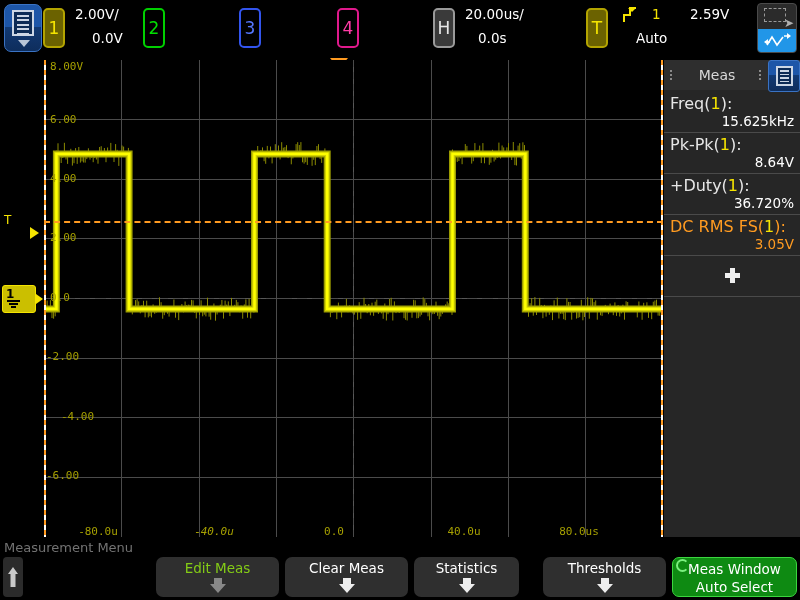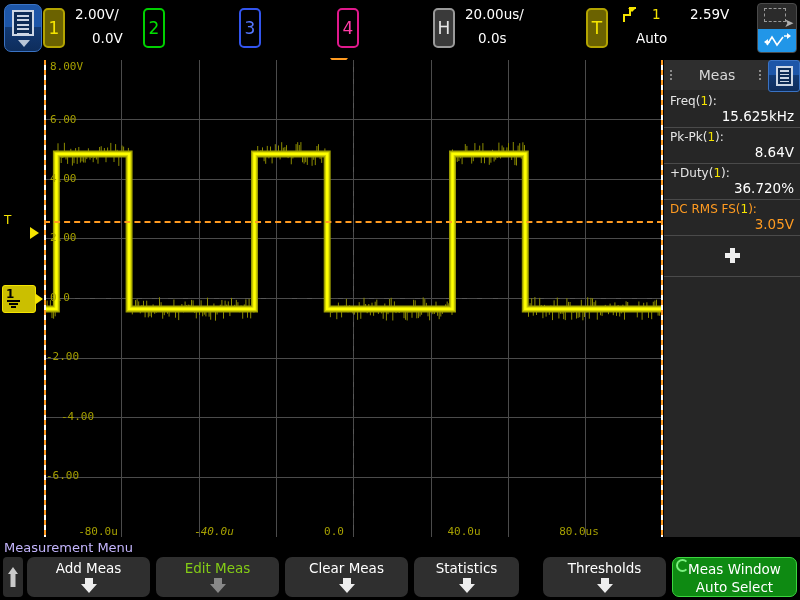--- a/index.html
+++ b/index.html
@@ -245,21 +245,21 @@
   #meas-menu-icon .doc i {
     display: block; height: 1.5px; background: #ccd6e4; margin: 2px 2px 0 2px;
   }
 
   .meas-item {
     position: relative;
     border-bottom: 1px solid #4a4a4a;
     padding: 2px 6px 3px 6px;
     box-sizing: border-box;
   }
-  .meas-label { font-size: 12px; color: #e6e6e6; white-space: nowrap; }
+  .meas-label { font-size: 16px; color: #e6e6e6; white-space: nowrap; }
   .meas-value { font-size: 13.5px; color: #ffffff; text-align: right; white-space: nowrap; }
   .meas-item.accent .meas-label { color: #ff9b21; }
   .meas-item.accent .meas-value { color: #ff9b21; }
   .chnum { color: #f5e400; }
   #meas-list {
     position: absolute; left: 0; top: 32px; width: 136px;
   }
   #meas-add {
     position: relative; height: 40px;
     border-bottom: 1px solid #4a4a4a;
@@ -275,21 +275,21 @@
   #meas-add .plus i { left: 0; top: 5px; width: 15px; height: 5px; }
 
   
   #botbar {
     position: absolute; left: 0; top: 540px;
     width: 800px; height: 60px;
     background: #000;
   }
   #bot-title {
     position: absolute; left: 4px; top: 0;
-    color: #c4b5fd; font-size: 13px;
+    color: #737373; font-size: 13px;
   }
   .up-btn {
     position: absolute; left: 3px; top: 17px;
     width: 20px; height: 40px;
     background: #2b2b2b;
     border-radius: 4px;
   }
   .up-btn .ar { position: absolute; left: 4px; top: 9px; }
   .softkey {
     position: absolute; top: 17px;
@@ -937,26 +937,20 @@
 
   <div id="botbar">
     <div id="bot-title">Measurement Menu</div>
 
     <div class="up-btn">
       <svg class="ar" width="12" height="22">
         <path d="M6 1 L11 8 L8.5 8 L8.5 21 L3.5 21 L3.5 8 L1 8 Z" fill="#c9c9c9"></path>
       </svg>
     </div>
 
-    <div class="softkey" style="left:27px; width:123px;">
-      <div class="lbl">Add Meas</div>
-      <svg class="dn" width="20" height="17">
-        <path d="M10 16 L2 7 L6 7 L6 1 L14 1 L14 7 L18 7 Z" fill="#ededed"></path>
-      </svg>
-    </div>
 
     <div class="softkey disabled" style="left:156px; width:123px;">
       <div class="lbl">Edit Meas</div>
       <svg class="dn" width="20" height="17">
         <path d="M10 16 L2 7 L6 7 L6 1 L14 1 L14 7 L18 7 Z" fill="#888888"></path>
       </svg>
     </div>
 
     <div class="softkey" style="left:285px; width:123px;">
       <div class="lbl">Clear Meas</div>

